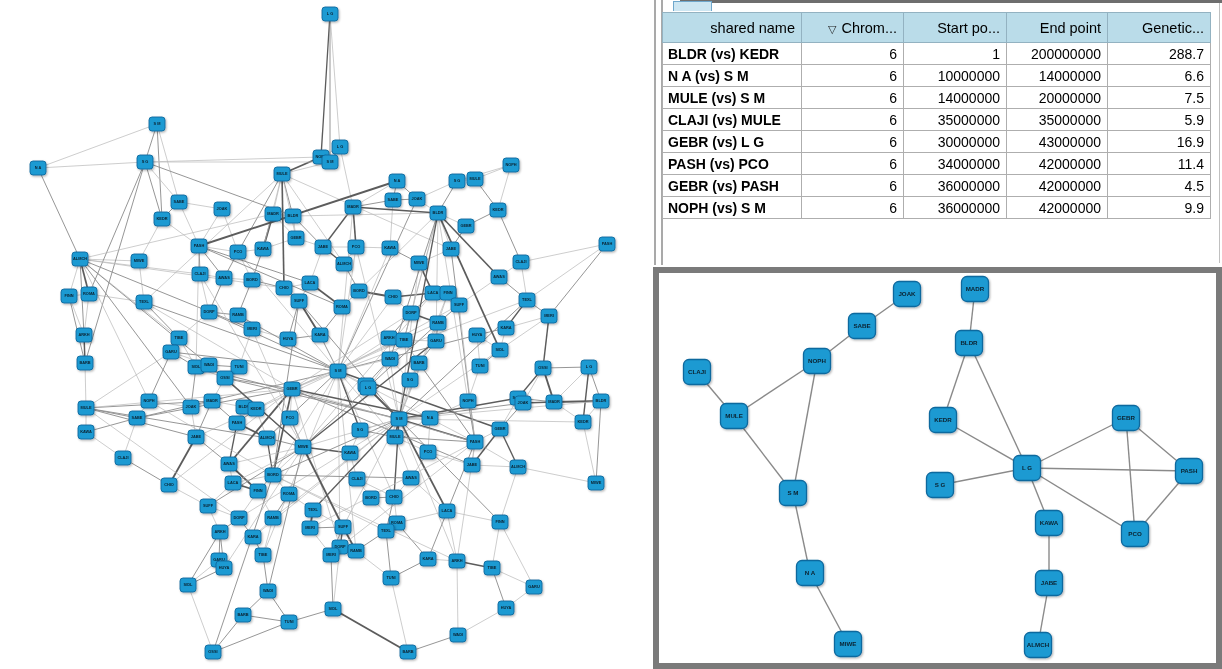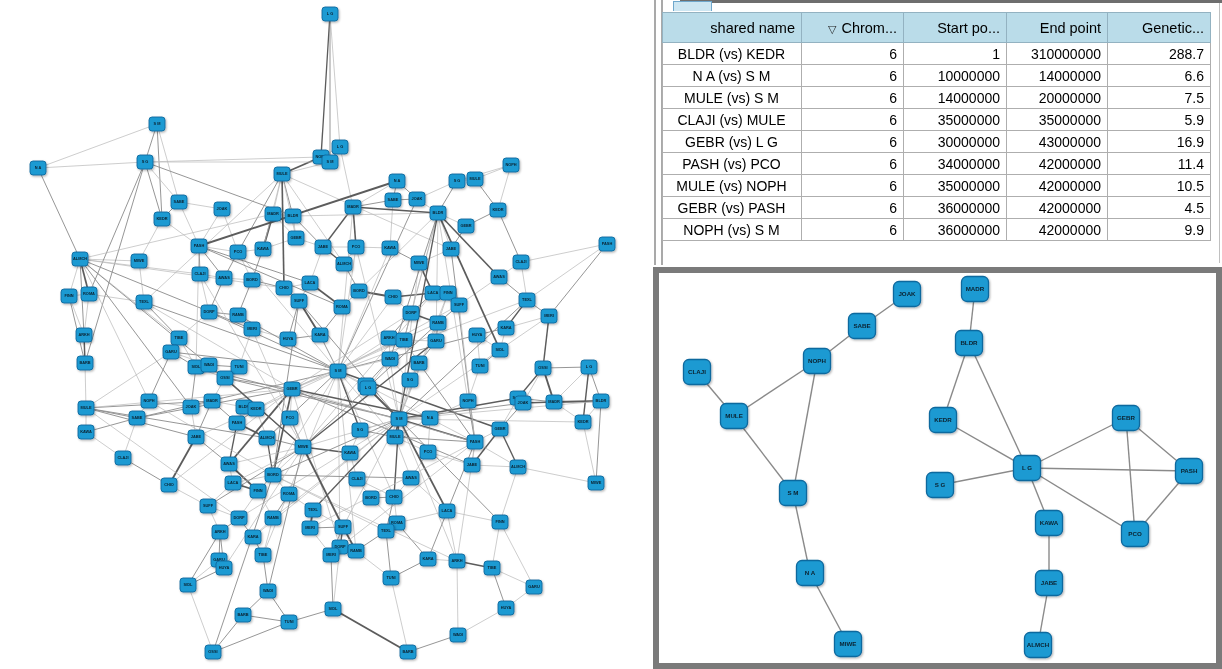--- a/index.html
+++ b/index.html
@@ -21,21 +21,21 @@
             background:#cde6f2;border:1px solid #6fa7cc;border-bottom:none;box-sizing:border-box;}
 
   
   #attr-table{position:absolute;left:2px;top:12px;border-collapse:collapse;table-layout:fixed;
               background:#fff;border:1px solid #808080;}
   #attr-table th{background:var(--header-bg,#badce9);border:1px solid #93b2c1;font-weight:normal;
                  font-size:14.5px;color:#000;height:29px;padding:0 6px;text-align:right;
                  white-space:nowrap;overflow:hidden;}
   #attr-table td{border:1px solid #aeaeae;font-size:14px;color:#000;height:21px;padding:0 6px;
                  text-align:right;white-space:nowrap;overflow:hidden;}
-  #attr-table td.c0{text-align:center;padding-left:5px;}
+  #attr-table td.c0{text-align:left;padding-left:5px;font-weight:bold;}
   .filter-glyph{font-size:11px;margin-right:5px;color:#222;}
 
   
   #net-frame{position:absolute;left:-7px;top:267px;width:569px;height:402px;
              border:6px solid var(--frame,#7a7a7a);background:#fff;box-sizing:border-box;overflow:hidden;}
   svg text{pointer-events:none;}
 </style>
 </head>
 <body>
 
@@ -1148,21 +1148,21 @@
             <th>Start po...</th>
             <th>End point</th>
             <th>Genetic...</th>
           </tr>
         </thead>
       <tbody id="attr-body">
           <tr>
             <td class="c0">BLDR (vs) KEDR</td>
             <td class="c1">6</td>
             <td class="c2">1</td>
-            <td class="c3">310000000</td>
+            <td class="c3">200000000</td>
             <td class="c4">288.7</td>
           </tr>
           <tr>
             <td class="c0">N A (vs) S M</td>
             <td class="c1">6</td>
             <td class="c2">10000000</td>
             <td class="c3">14000000</td>
             <td class="c4">6.6</td>
           </tr>
           <tr>
@@ -1185,27 +1185,20 @@
             <td class="c2">30000000</td>
             <td class="c3">43000000</td>
             <td class="c4">16.9</td>
           </tr>
           <tr>
             <td class="c0">PASH (vs) PCO</td>
             <td class="c1">6</td>
             <td class="c2">34000000</td>
             <td class="c3">42000000</td>
             <td class="c4">11.4</td>
-          </tr>
-          <tr>
-            <td class="c0">MULE (vs) NOPH</td>
-            <td class="c1">6</td>
-            <td class="c2">35000000</td>
-            <td class="c3">42000000</td>
-            <td class="c4">10.5</td>
           </tr>
           <tr>
             <td class="c0">GEBR (vs) PASH</td>
             <td class="c1">6</td>
             <td class="c2">36000000</td>
             <td class="c3">42000000</td>
             <td class="c4">4.5</td>
           </tr>
           <tr>
             <td class="c0">NOPH (vs) S M</td>

